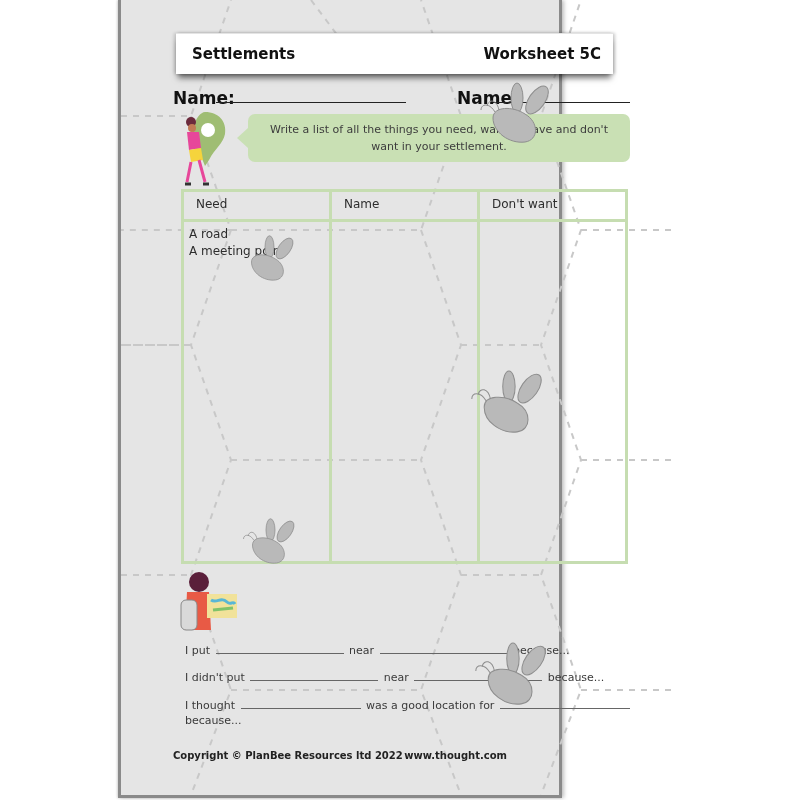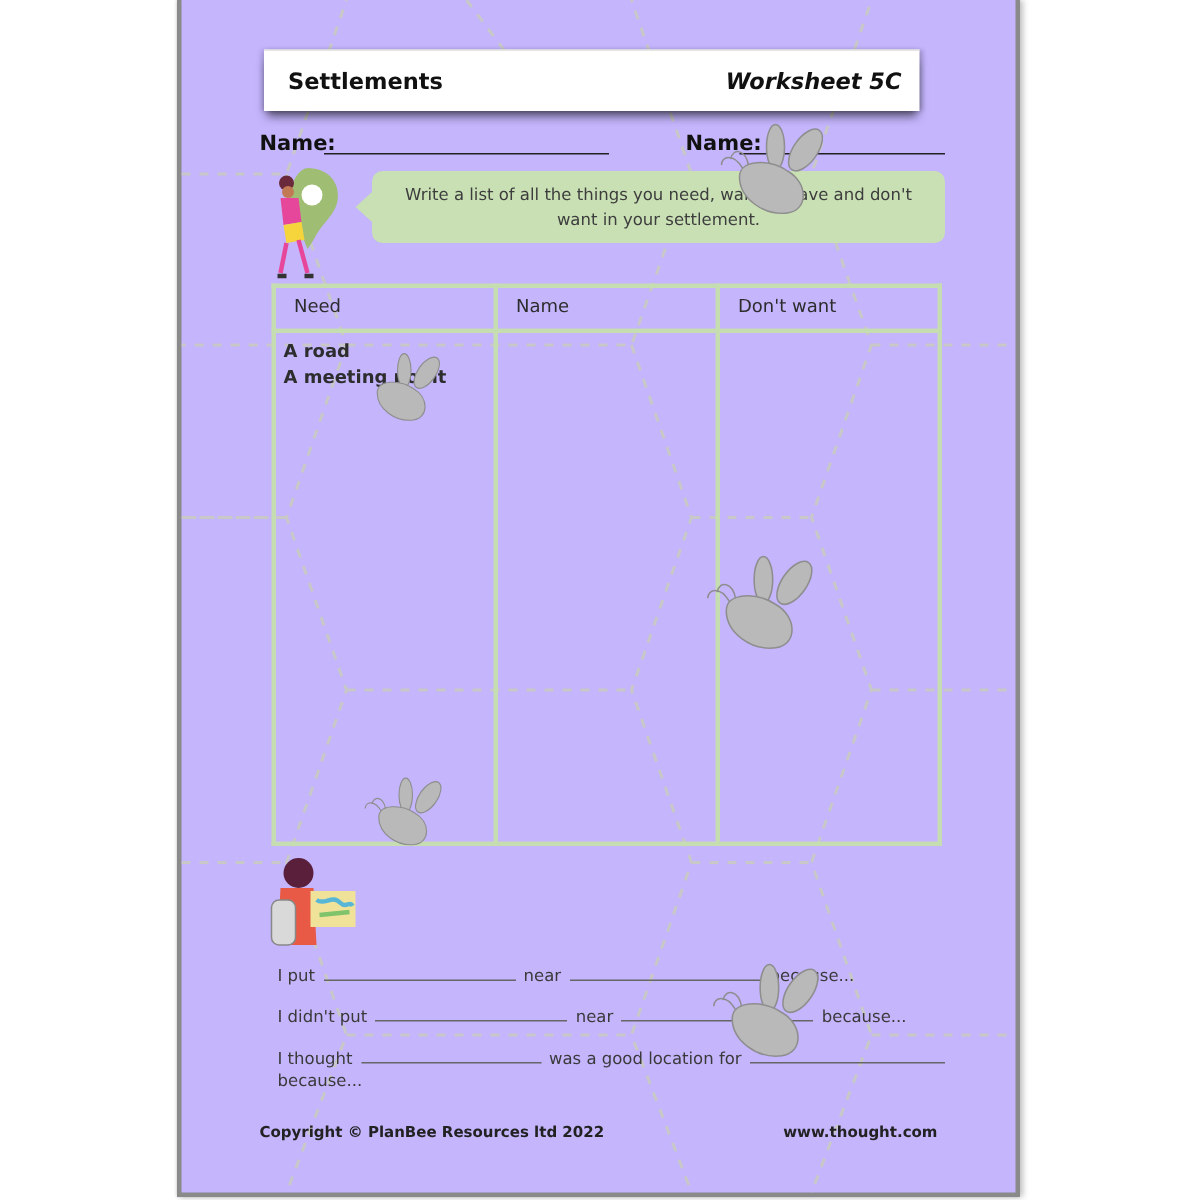--- a/index.html
+++ b/index.html
@@ -1,55 +1,55 @@
 <!DOCTYPE html>
 <html><head>
 <meta charset="utf-8">
 <style>
   html, body { margin:0; padding:0; }
   body { width:800px; height:800px; background:#ffffff; position:relative; overflow:hidden; font-family:"DejaVu Sans", sans-serif; }
   .page {
-    position:absolute; left:118px; top:0; width:562px; height:798px;
-    background:#c4b5fd;
+    position:absolute; left:118px; top:0; width:444px; height:798px;
+    background:#e5e5e5;
     border-left:3px solid #8a8a8a; border-right:3px solid #8a8a8a; border-bottom:3px solid #8a8a8a;
     box-shadow: 2px 0 4px rgba(0,0,0,0.25), -1px 0 2px rgba(0,0,0,0.15);
     box-sizing:border-box;
   }
   .hex-bg { position:absolute; left:0; top:0; width:556px; height:795px; pointer-events:none; }
   .title-bar {
     position:absolute; left:55px; top:33px; width:437px; height:40px;
     background:#fff; border-top:1px solid #e4e4e4;
     box-shadow: 0 6px 6px -2px rgba(0,0,0,0.55), 2px 0 3px rgba(0,0,0,0.2), -2px 0 3px rgba(0,0,0,0.15);
   }
   .title-left, .title-right {
     position:absolute; top:11px; font-family:"DejaVu Sans", sans-serif; font-weight:bold; font-size:15px; color:#111;
   }
   .title-left { left:16px; }
-  .title-right { right:12px;font-style:italic; }
-  .field-label { position:absolute; font-weight:bold; font-size:14px; color:#111; }
+  .title-right { right:12px; }
+  .field-label { position:absolute; font-weight:bold; font-size:17px; color:#111; }
   .field-line { position:absolute; height:1px; background:#222; }
   .bubble {
     position:absolute; background:#c9e0b4; border-radius:7px; color:#3d3d3d;
     font-size:11px; line-height:17px; text-align:center; padding:0 8px; box-sizing:border-box;
     display:flex; align-items:center; justify-content:center;
   }
   .bubble::before {
     content:""; position:absolute; left:-11px; top:50%; margin-top:-10px;
     border-top:10px solid transparent; border-bottom:10px solid transparent; border-right:11px solid #c9e0b4;
   }
   table.plan {
     position:absolute; left:60px; top:189px; width:447px; height:375px;
     border-collapse:collapse; table-layout:fixed;
   }
   table.plan td, table.plan th {
     border:3px solid #c6ddb1; vertical-align:top; text-align:left; padding:4px 5px;
     font-weight:normal; font-size:12px; color:#2d2d2d;
   }
   table.plan th { height:20px; padding:5px 12px 2px; }
-  .cell-line { display:block; line-height:17px;font-weight:bold; }
+  .cell-line { display:block; line-height:17px; }
   .starter { position:absolute; left:64px; font-size:11px; color:#3a3a3a; white-space:nowrap; }
   .blank { display:inline-block; border-bottom:1px solid #666; height:9px; vertical-align:baseline; margin:0 2px; }
   .footer { position:absolute; top:750px; font-size:10px; font-weight:bold; color:#222; }
   .bee { position:absolute; pointer-events:none; }
   .illus { position:absolute; }
 </style>
 </head>
 <body>
 
 <div class="page">

